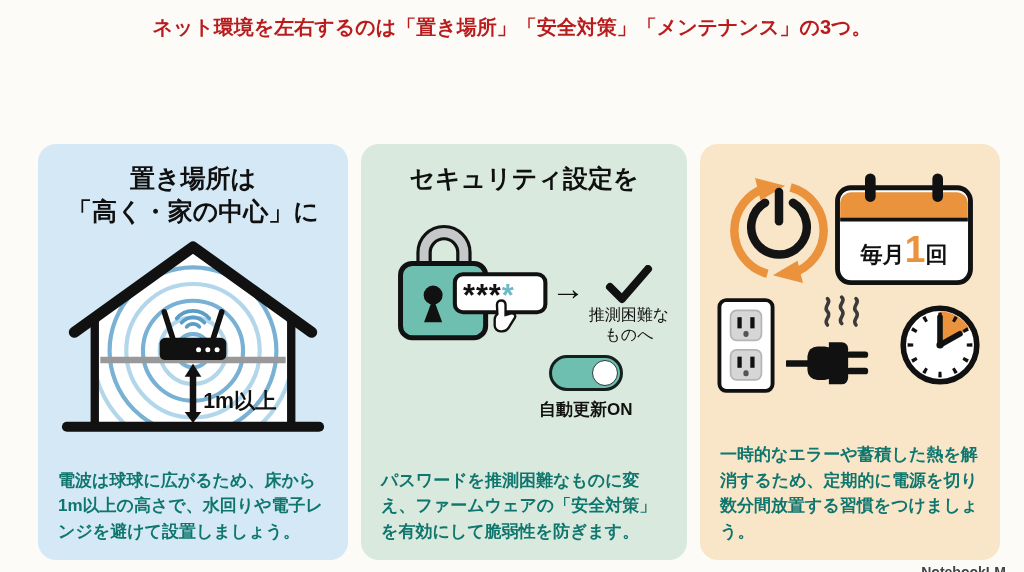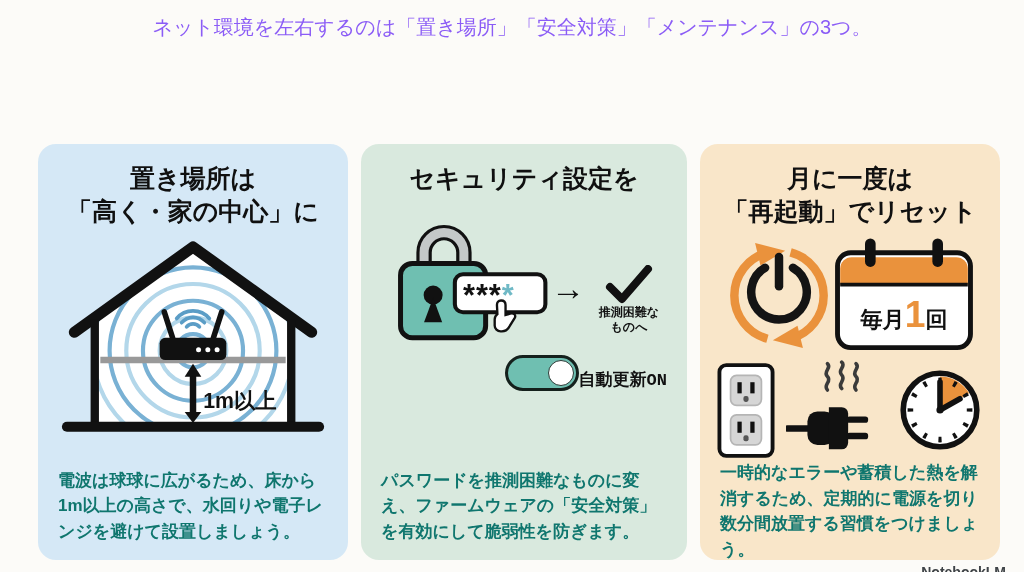--- a/index.html
+++ b/index.html
@@ -3,39 +3,39 @@
 <meta charset="utf-8">
 <style>
   html,body{margin:0;padding:0;}
   body{width:1024px;height:572px;overflow:hidden;background:#fcfbf8;
        font-family:"Liberation Sans","DejaVu Sans",sans-serif;color:#16181a;}
   .page{position:relative;width:1024px;height:572px;}
 
   
   .hdr{margin-top:14px;text-align:center;}
   .title{font-size:43px;font-weight:900;color:#0c0c0c;letter-spacing:1px;line-height:1.15;}
-  .subtitle{margin-top:7px;font-size:20px;font-weight:400;color:#8b5cf6;}
+  .subtitle{margin-top:7px;font-size:20px;font-weight:700;color:#b91c1c;}
 
   
   .panels{position:absolute;left:38px;top:130px;width:774px;height:416px;display:flex;gap:13px;}
   .panel{flex:1;border-radius:18px;box-sizing:border-box;padding:18px 16px 16px;
          display:flex;flex-direction:column;align-items:center;}
   .panel.blue{background:#d5e8f6;}
   .panel.green{background:#d9e9de;}
   .panel.peach{background:#f9e6c9;}
   .ph{font-size:25px;font-weight:800;line-height:1.3;text-align:center;color:#101010;}
   .pbody{margin-top:auto;font-size:17px;font-weight:700;line-height:1.5;color:#0f766e;
          align-self:stretch;padding:0 4px;}
 
   
   .sec-row{display:flex;align-items:flex-start;gap:2px;margin-top:14px;align-self:stretch;}
   .sec-arrow{font-size:34px;font-weight:900;color:#111;margin-top:62px;line-height:1;}
   .chk-col{display:flex;flex-direction:column;align-items:center;margin-top:56px;width:84px;}
-  .chk-note{font-size:12px;font-weight:700;color:#111;line-height:1.25;white-space:nowrap;text-align:center;}
-  .toggle-wrap{display:flex;flex-direction:row;align-items:flex-end;margin-top:10px;margin-left:42%;font-family:Liberation Mono, monospace;}
+  .chk-note{font-size:16px;font-weight:400;color:#111;line-height:1.25;white-space:nowrap;text-align:center;}
+  .toggle-wrap{display:flex;flex-direction:column;align-items:center;margin-top:10px;margin-left:42%;}
   .toggle{position:relative;width:74px;height:36px;border-radius:19px;background:#6fbfb1;
           border:3px solid #14201c;box-sizing:border-box;}
   .knob{position:absolute;right:2px;top:2px;width:26px;height:26px;border-radius:50%;
         background:#fff;border:1.5px solid #2a3a36;box-sizing:border-box;}
   .toggle-label{margin-top:7px;font-size:17px;font-weight:800;color:#111;}
 
   
   .rs-row{display:flex;align-items:center;justify-content:center;align-self:stretch;}
   .rs-row.r1{margin-top:8px;}
   .rs-row.r2{margin-top:8px;gap:10px;}
@@ -145,24 +145,20 @@
         <div class="toggle">
           <div class="knob"></div>
         </div>
         <div class="toggle-label">自動更新ON</div>
       </div>
 
       <div class="pbody">パスワードを推測困難なものに変え、ファームウェアの「安全対策」を有効にして脆弱性を防ぎます。</div>
     </div>
 
     <div class="panel peach">
-      <div class="ph">
-        <span>月に一度は</span><br>
-        <span>「再起動」でリセット</span>
-      </div>
 
       <div class="rs-row r1">
         <svg width="108" height="108" viewBox="0 0 140 140">
           <g id="halfcycle">
             <path d="M55,128 A58,58 0 0 1 55,16" fill="none" stroke="#ea923c" stroke-width="11"></path>
             <polygon points="78,14 46,33 39,4" fill="#ea923c"></polygon>
           </g>
           <use href="#halfcycle" transform="rotate(180 70 72)"></use>
           <path d="M52,36 A36,36 0 1 0 88,36" fill="none" stroke="#141414" stroke-width="11" stroke-linecap="round"></path>
           <line x1="70" y1="22" x2="70" y2="60" stroke="#141414" stroke-width="11" stroke-linecap="round"></line>

